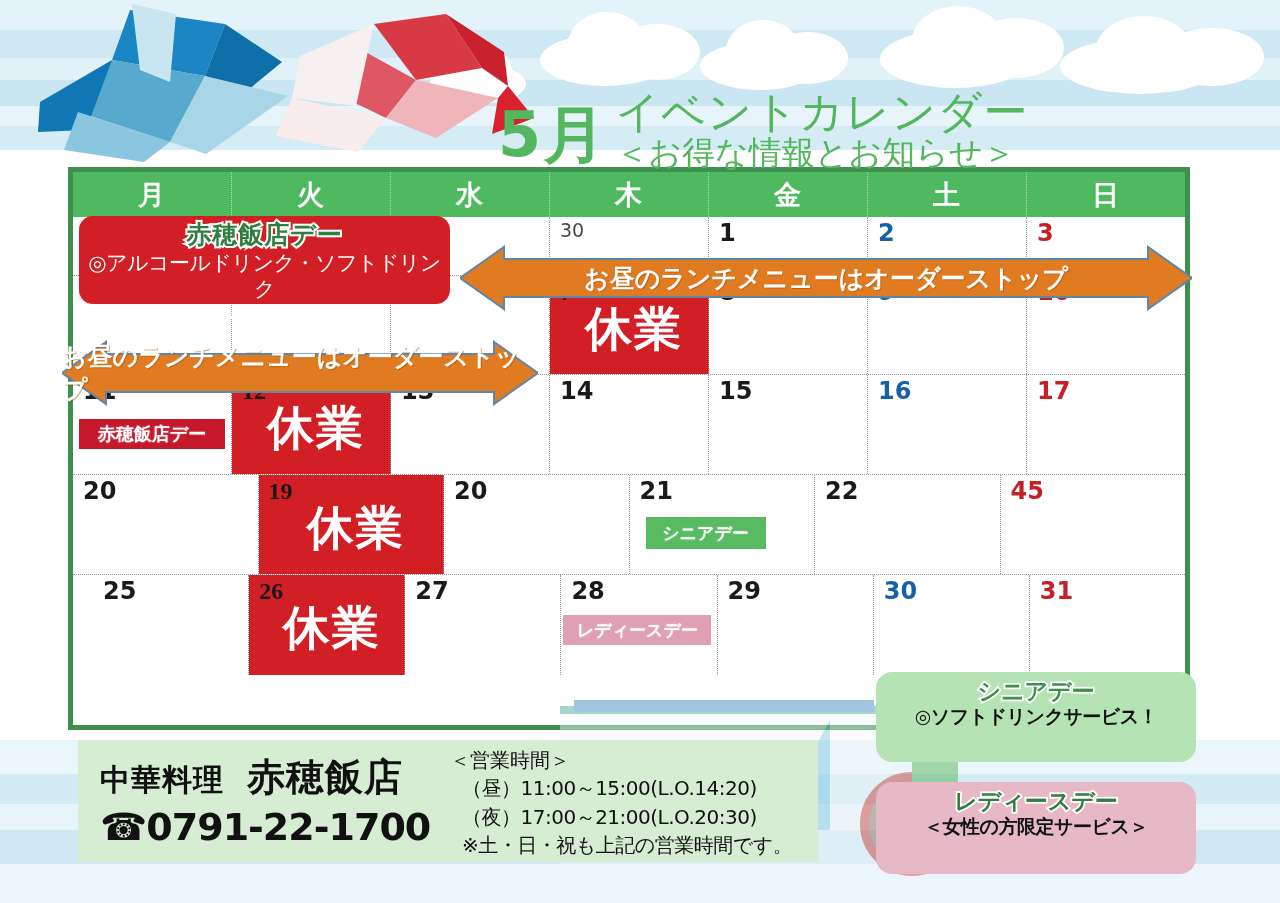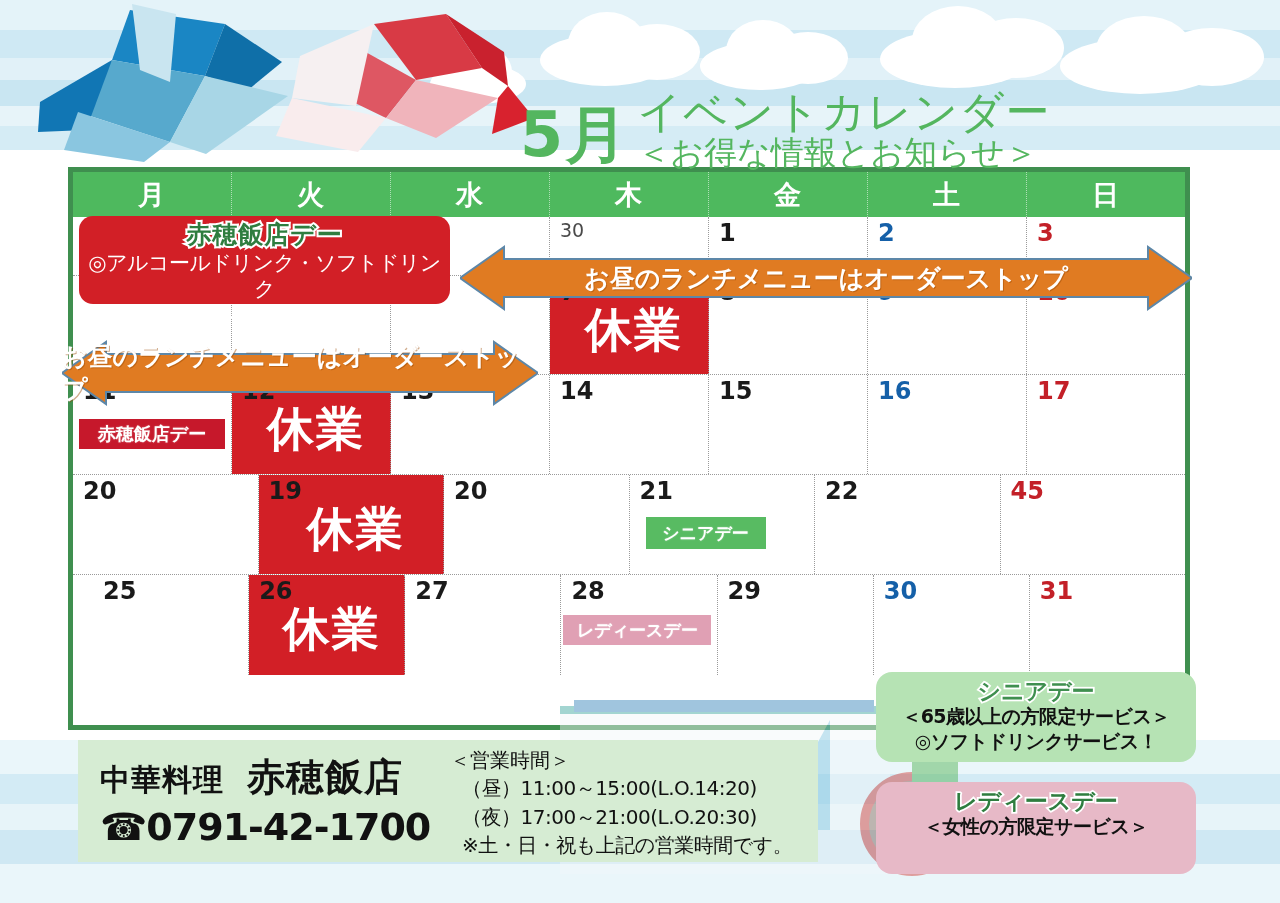--- a/index.html
+++ b/index.html
@@ -45,21 +45,21 @@
     flex:1;position:relative;box-sizing:border-box;
     border-right:1px dotted #9a9a9a;padding:4px 0 0 10px;
   }
   .cell:last-child{border-right:none;}
   .dnum{font-size:24px;font-weight:bold;line-height:1;}
   .dnum.blk{color:#1a1a1a;}
   .dnum.sat{color:#1560a8;}
   .dnum.sun{color:#c32028;}
   .dnum.prev{color:#4a4a4a;font-size:19px;font-weight:normal;}
   .dnum.onred{color:#1a1a1a;}
-  .cell.closed{background:#d21f26;}
+  .cell.closed{background:#d21f26;font-family:Liberation Serif, serif;}
   .closedtxt{
     color:#ffffff;font-size:47px;font-weight:bold;letter-spacing:2px;
     text-align:center;line-height:1;margin-top:2px;
   }
   
   .pill{
     position:absolute;color:#fff;font-weight:bold;
     display:flex;align-items:center;justify-content:center;
     text-shadow:0 0 2px rgba(255,255,255,.35);
   }
@@ -183,21 +183,21 @@
     <polygon points="138,14 210,4 246,58 180,70" fill="#d83a45"></polygon>
     <polygon points="246,58 210,4 268,42 272,76" fill="#c9212e"></polygon>
     <polygon points="108,30 180,70 150,108 84,76" fill="#de5763"></polygon>
     <polygon points="150,108 180,70 262,88 200,128" fill="#f0b4bb"></polygon>
     <polygon points="262,88 272,76 298,108 256,124" fill="#d8222e"></polygon>
     <polygon points="64,46 138,14 120,96 56,88" fill="#f6f0f1"></polygon>
     <polygon points="56,88 150,108 122,142 40,126" fill="#f9eced"></polygon>
   </svg>
 </div>
 
-<div style="position:absolute;left:520px;top:86px;z-index:10;display:flex;align-items:flex-start;">
+<div style="position:absolute;left:498px;top:86px;z-index:10;display:flex;align-items:flex-start;">
   <div style="font-size:62px;font-weight:bold;color:#54b65f;line-height:1;letter-spacing:2px;margin-top:18px;">5月</div>
   <div style="margin-left:8px;">
     <div style="font-size:44px;color:#54b65f;line-height:1.1;letter-spacing:1px;margin-top:2px;">イベントカレンダー</div>
     <div style="font-size:33px;color:#54b65f;line-height:1.05;letter-spacing:0px;">＜お得な情報とお知らせ＞</div>
   </div>
 </div>
 
 <div id="photo">
   <div class="pw"></div>
   <div class="pteal"></div>
@@ -354,32 +354,31 @@
   </svg>
   <div class="atxt">お昼のランチメニューはオーダーストップ</div>
 </div>
 
 <div id="shopbox">
   <div id="shopname">
     <div class="n1">
       <span>中華料理</span>
       &nbsp;<b>赤穂飯店</b>
     </div>
-    <div class="n2">☎0791-42-1700</div>
+    <div class="n2">☎0791-22-1700</div>
   </div>
   <div id="hours">
     <div class="h0">＜営業時間＞</div>
     <div class="hl">（昼）11:00～15:00(L.O.14:20)</div>
     <div class="hl">（夜）17:00～21:00(L.O.20:30)</div>
     <div class="hl">※土・日・祝も上記の営業時間です。</div>
   </div>
 </div>
 
 <div class="legend" id="legend-senior">
   <div class="lt">シニアデー</div>
-  <div class="ls">＜65歳以上の方限定サービス＞</div>
   <div class="ls">◎ソフトドリンクサービス！</div>
 </div>
 
 <div class="legend" id="legend-ladies">
   <div class="lt">レディースデー</div>
   <div class="ls">＜女性の方限定サービス＞</div>
 </div>
 
 </body></html>

